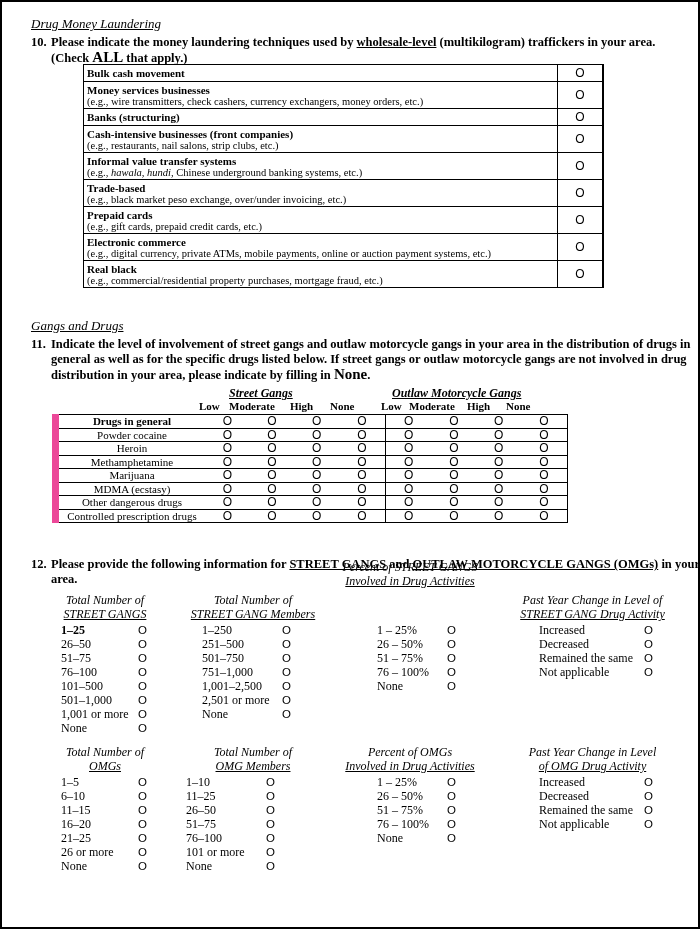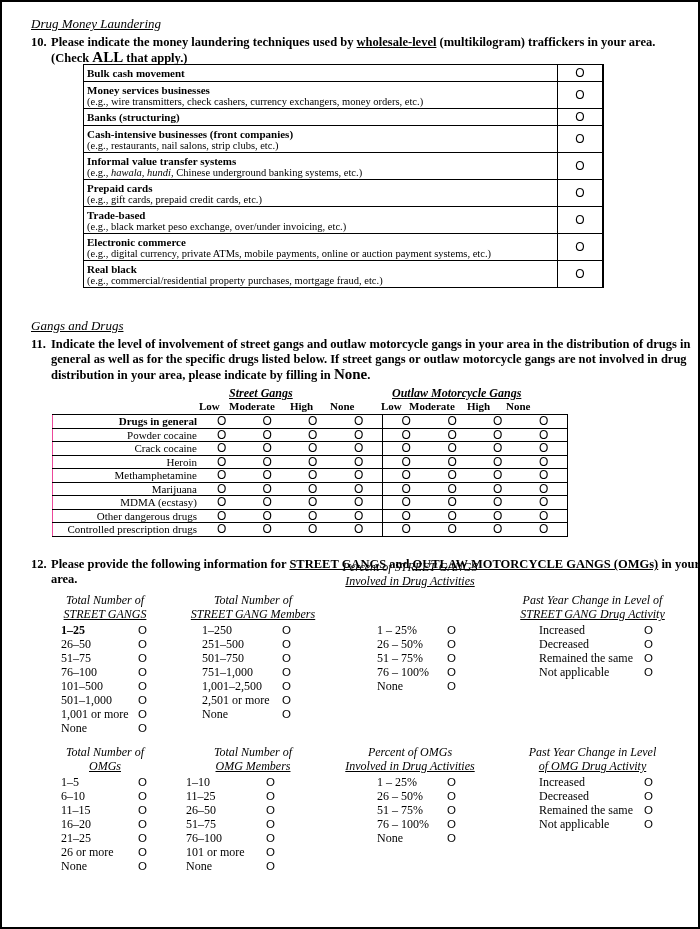--- a/index.html
+++ b/index.html
@@ -21,21 +21,21 @@
   .t10 .main { font-weight:bold; }
   .t10 .sub { font-size:10.5px; }
   .t10 tr.one td { height:16px; }
   .t10 tr.two td { height:26px; }
 
   
   .grp { position:absolute; top:386px; font-style:italic; text-decoration:underline; font-weight:bold; font-size:12px; }
   .hdr { position:absolute; top:400px; font-weight:bold; font-size:11px; }
   .t11 { position:absolute; left:52px; top:414px; width:516px; border-collapse:collapse; font-size:11px; }
   .t11 td { border-top:1px solid #000; border-bottom:1px solid #000; height:12.5px; padding:0 2px; text-align:center; line-height:12px; }
-  .t11 td.lbl { text-align:right; border-left:1px solid #ec4899; width:142px; }
+  .t11 td.lbl { text-align:center; border-left:7px solid #ec4899; width:142px; }
   .t11 td.sep { border-right:1px solid #000; }
   .t11 td.end { border-right:1px solid #000; }
   .t11 tr.first td.lbl { font-weight:bold; }
 
   
   .colh { position:absolute; font-style:italic; font-size:12px; text-align:center; line-height:14px; }
   .colh .l2 { text-decoration:underline; }
   .list { position:absolute; font-size:12px; line-height:14px; }
   .list .row { display:flex; }
   .list .row .t { display:inline-block; }
@@ -83,29 +83,29 @@
       </tr>
       <tr class="two">
         <td>
           <div class="main">Informal value transfer systems</div>
           <div class="sub"> (e.g., <i>hawala, hundi,</i> Chinese underground banking systems, etc.)</div>
         </td>
         <td class="c"><span class="opt">O</span></td>
       </tr>
       <tr class="two">
         <td>
+          <div class="main">Trade-based</div>
+          <div class="sub"> (e.g., black market peso exchange, over/under invoicing, etc.)</div>
+        </td>
+        <td class="c"><span class="opt">O</span></td>
+      </tr>
+      <tr class="two">
+        <td>
           <div class="main">Prepaid cards</div>
           <div class="sub"> (e.g., gift cards, prepaid credit cards, etc.)</div>
-        </td>
-        <td class="c"><span class="opt">O</span></td>
-      </tr>
-      <tr class="two">
-        <td>
-          <div class="main">Trade-based</div>
-          <div class="sub"> (e.g., black market peso exchange, over/under invoicing, etc.)</div>
         </td>
         <td class="c"><span class="opt">O</span></td>
       </tr>
       <tr class="two">
         <td>
           <div class="main">Electronic commerce</div>
           <div class="sub"> (e.g., digital currency, private ATMs, mobile payments, online or auction payment systems, etc.)</div>
         </td>
         <td class="c"><span class="opt">O</span></td>
       </tr>
@@ -158,31 +158,20 @@
         <td><span class="opt">O</span></td>
         <td><span class="opt">O</span></td>
         <td><span class="opt">O</span></td>
         <td class="sep"><span class="opt">O</span></td>
         <td><span class="opt">O</span></td>
         <td><span class="opt">O</span></td>
         <td><span class="opt">O</span></td>
         <td class="end"><span class="opt">O</span></td>
       </tr>
       <tr>
-        <td class="lbl">Crack cocaine</td>
-        <td><span class="opt">O</span></td>
-        <td><span class="opt">O</span></td>
-        <td><span class="opt">O</span></td>
-        <td class="sep"><span class="opt">O</span></td>
-        <td><span class="opt">O</span></td>
-        <td><span class="opt">O</span></td>
-        <td><span class="opt">O</span></td>
-        <td class="end"><span class="opt">O</span></td>
-      </tr>
-      <tr>
         <td class="lbl">Heroin</td>
         <td><span class="opt">O</span></td>
         <td><span class="opt">O</span></td>
         <td><span class="opt">O</span></td>
         <td class="sep"><span class="opt">O</span></td>
         <td><span class="opt">O</span></td>
         <td><span class="opt">O</span></td>
         <td><span class="opt">O</span></td>
         <td class="end"><span class="opt">O</span></td>
       </tr>

